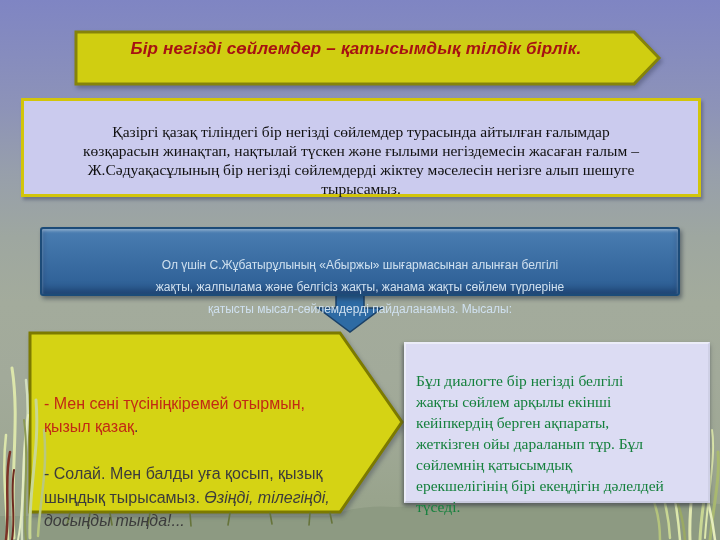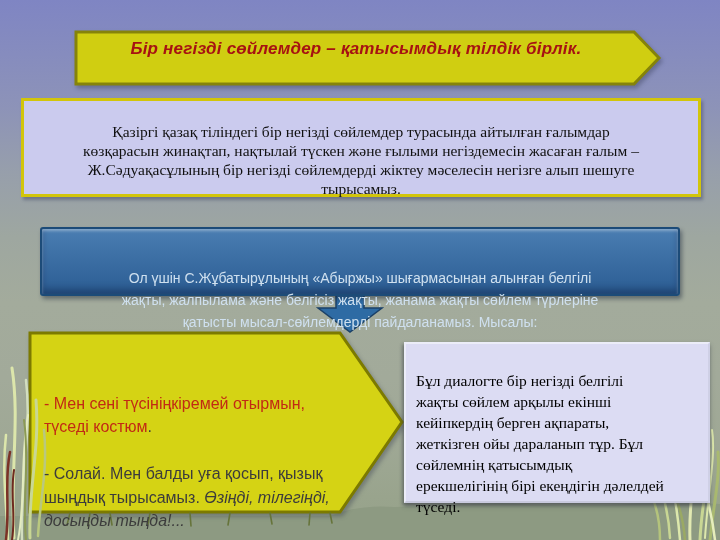--- a/index.html
+++ b/index.html
@@ -33,40 +33,40 @@
     text-align:center;padding-top:2px;
   }
 
   .method-box{
     left:40px;top:227px;width:640px;height:69px;
     background:linear-gradient(180deg,var(--method-bg-top),var(--method-bg-bottom));
     border:2px solid #1c4b78;border-radius:3px;
     box-shadow:inset 0 2px 3px rgba(255,255,255,.35),
                inset 0 -5px 7px rgba(0,10,40,.30),
                2px 3px 4px rgba(20,30,50,.45);
-    font-size:14px;line-height:22px;color:var(--method-text);
-    text-align:center;padding-top:16px;
+    font-size:12px;line-height:22px;color:var(--method-text);
+    text-align:center;padding-top:3px;
   }
 
   .dialog-text{
     position:absolute;left:44px;top:368px;width:316px;
     font-size:16px;line-height:23.5px;white-space:pre-line;
   }
   .dialog-text p{margin:0;}
   .t-red{color:var(--dialog-red);}
   .t-dark{color:var(--dialog-dark);}
   .dialog-text em{font-style:italic;}
 
   .analysis-box{
     left:404px;top:342px;width:306px;height:161px;
     background:var(--analysis-bg);
     border:2px solid #ecedf8;border-right-color:#cfd0e6;border-bottom-color:#c9cade;
     box-shadow:0 3px 4px rgba(55,60,70,.50),-2px 2px 3px rgba(55,60,70,.30);
     font-family:"Liberation Serif",serif;
-    font-size:15.5px;line-height:21px;color:#000000;
+    font-size:15.5px;line-height:21px;color:#15803d;
     padding:5px 8px 0 10px;
   }
 </style>
 </head>
 <body>
 
 <div class="slide">
 
   <svg class="layer" viewBox="0 0 720 540">
     <path d="M0,516 L330,516 Q360,504 395,507 L500,503 Q600,509 660,501 L720,504 L720,540 L0,540 Z" style="fill:var(--ground);"></path>
@@ -125,21 +125,21 @@
   </div>
 
   <div class="box method-box">
     <span>Ол үшін С.Жұбатырұлының «Абыржы» шығармасынан алынған белгілі
 жақты, жалпылама және белгісіз жақты, жанама жақты сөйлем түрлеріне
 қатысты мысал-сөйлемдерді пайдаланамыз. Мысалы:</span>
   </div>
 
   <div class="dialog-text">
     <p><span class="t-red">- Мен сені түсініңкіремей отырмын,
-түседі костюм</span><span class="t-dark">.</span></p>
+қызыл қазақ</span><span class="t-dark">.</span></p>
     <p class="t-dark"><span>- Солай. Мен балды уға қосып, қызық
 шыңдық тырысамыз. </span><em>Өзіңді, тілегіңді,
 досыңды тыңда!...</em></p>
   </div>
 
   <div class="box analysis-box">
     <span>Бұл диалогте бір негізді белгілі
 жақты сөйлем арқылы екінші
 кейіпкердің берген ақпараты,
 жеткізген ойы дараланып тұр. Бұл

